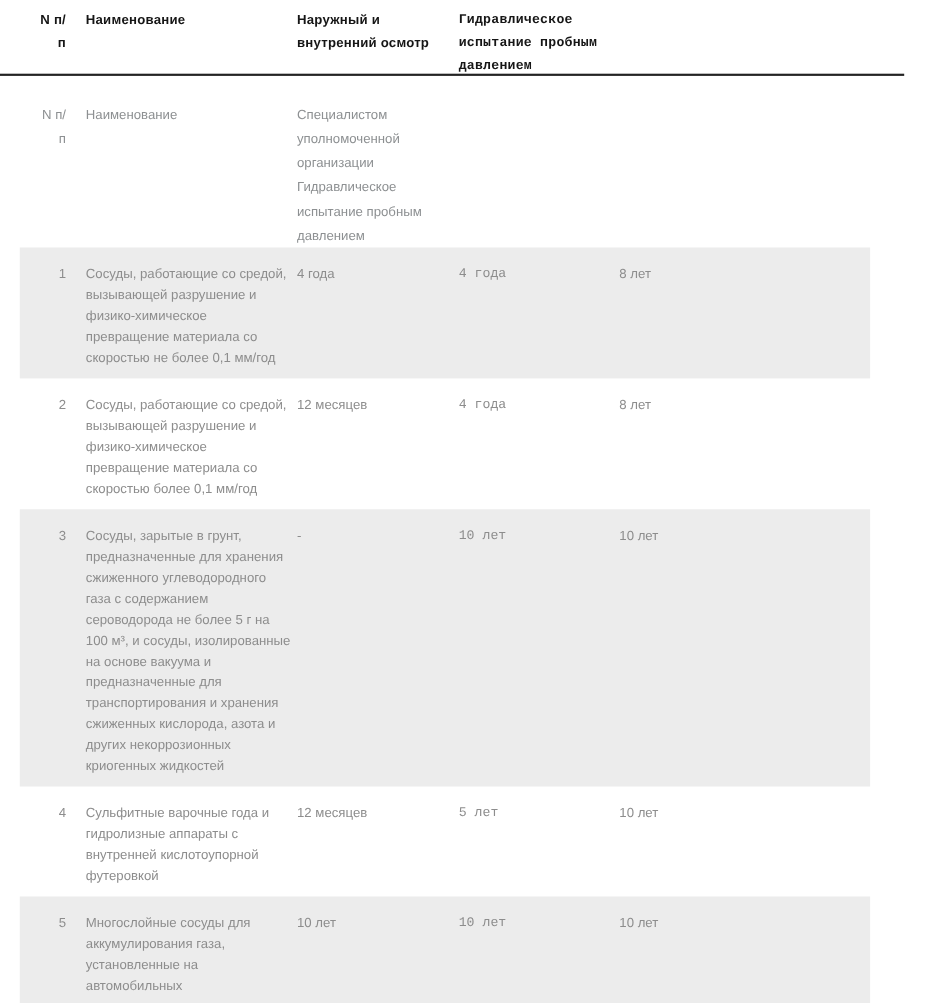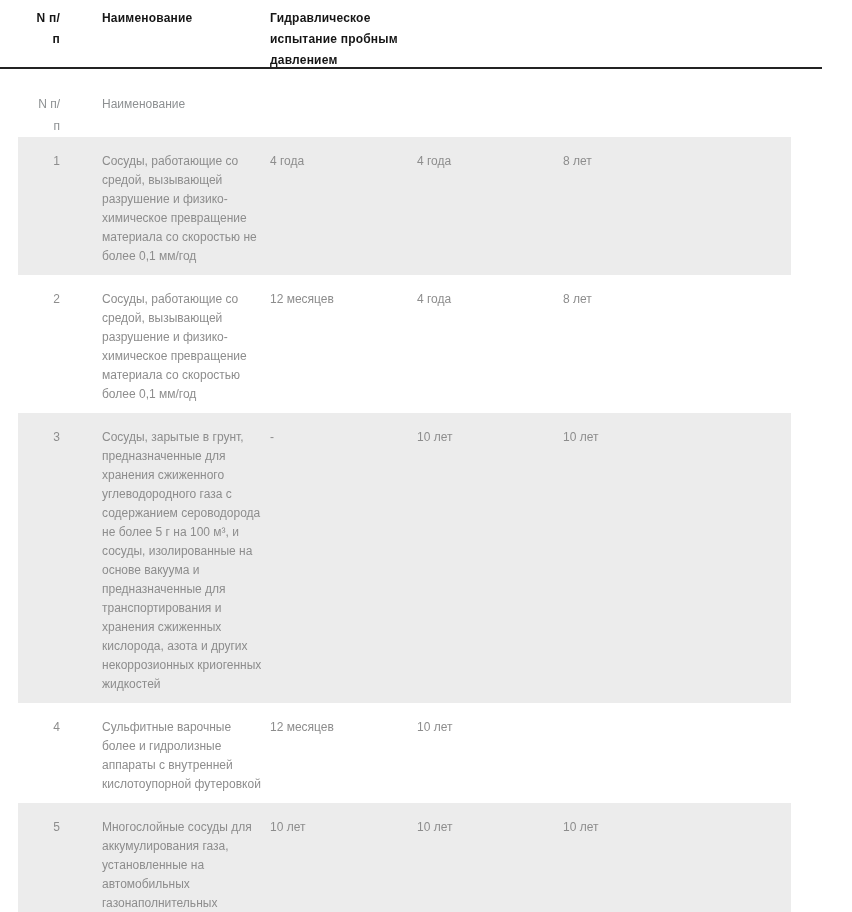--- a/index.html
+++ b/index.html
@@ -17,23 +17,23 @@
     left: 18px;
     top: 8px;
     width: 773px;
   }
   .grid-row {
     display: grid;
     grid-template-columns: 60px 192px 147px 146px 1fr;
   }
   .cell { font-size: 12px; }
   .c1 { padding-left: 15px; padding-right: 18px; text-align: right; }
-  .c2 { padding-right: 5px; margin-left: 24px; }
+  .c2 { padding-right: 5px; }
   .c3 { padding-right: 20px; }
-  .c4 { padding-right: 16px; }
+  .c4 { padding-right: 16px; font-family: Liberation Mono, monospace; }
   .c5 { padding-right: 10px; }
 
   .thead1 {
     min-height: 67px;
   }
   .thead1 .cell {
     color: #161616;
     font-weight: 700;
     line-height: 21px;
     letter-spacing: 0.2px;
@@ -67,27 +67,29 @@
 <body>
 
 <div class="page">
   <div class="rule"></div>
 
   <div class="table">
 
     <div class="thead1 grid-row">
       <div class="cell c1">N п/п</div>
       <div class="cell c2">Наименование</div>
+      <div class="cell c3">Наружный и внутренний осмотр</div>
       <div class="cell c4">Гидравлическое испытание пробным давлением</div>
       <div class="cell c5"></div>
     </div>
 
     <div class="thead2 grid-row">
       <div class="cell c1">N п/п</div>
       <div class="cell c2">Наименование</div>
+      <div class="cell c5">Специалистом уполномоченной организации Гидравлическое испытание пробным давлением</div>
     </div>
 
     <div class="tbody">
 
       <div class="row stripe grid-row">
         <div class="cell c1">1</div>
         <div class="cell c2">Сосуды, работающие со средой, вызывающей разрушение и физико-химическое превращение материала со скоростью не более 0,1 мм/год</div>
         <div class="cell c3">4 года</div>
         <div class="cell c4">4 года</div>
         <div class="cell c5">8 лет</div>
@@ -104,22 +106,23 @@
       <div class="row stripe grid-row">
         <div class="cell c1">3</div>
         <div class="cell c2">Сосуды, зарытые в грунт, предназначенные для хранения сжиженного углеводородного газа с содержанием сероводорода не более 5 г на 100 м³, и сосуды, изолированные на основе вакуума и предназначенные для транспортирования и хранения сжиженных кислорода, азота и других некоррозионных криогенных жидкостей</div>
         <div class="cell c3">-</div>
         <div class="cell c4">10 лет</div>
         <div class="cell c5">10 лет</div>
       </div>
 
       <div class="row grid-row">
         <div class="cell c1">4</div>
-        <div class="cell c2">Сульфитные варочные более и гидролизные аппараты с внутренней кислотоупорной футеровкой</div>
+        <div class="cell c2">Сульфитные варочные года и гидролизные аппараты с внутренней кислотоупорной футеровкой</div>
         <div class="cell c3">12 месяцев</div>
+        <div class="cell c4">5 лет</div>
         <div class="cell c5">10 лет</div>
       </div>
 
       <div class="row stripe grid-row">
         <div class="cell c1">5</div>
         <div class="cell c2">Многослойные сосуды для аккумулирования газа, установленные на автомобильных газонаполнительных компрессорных станциях</div>
         <div class="cell c3">10 лет</div>
         <div class="cell c4">10 лет</div>
         <div class="cell c5">10 лет</div>
       </div>

